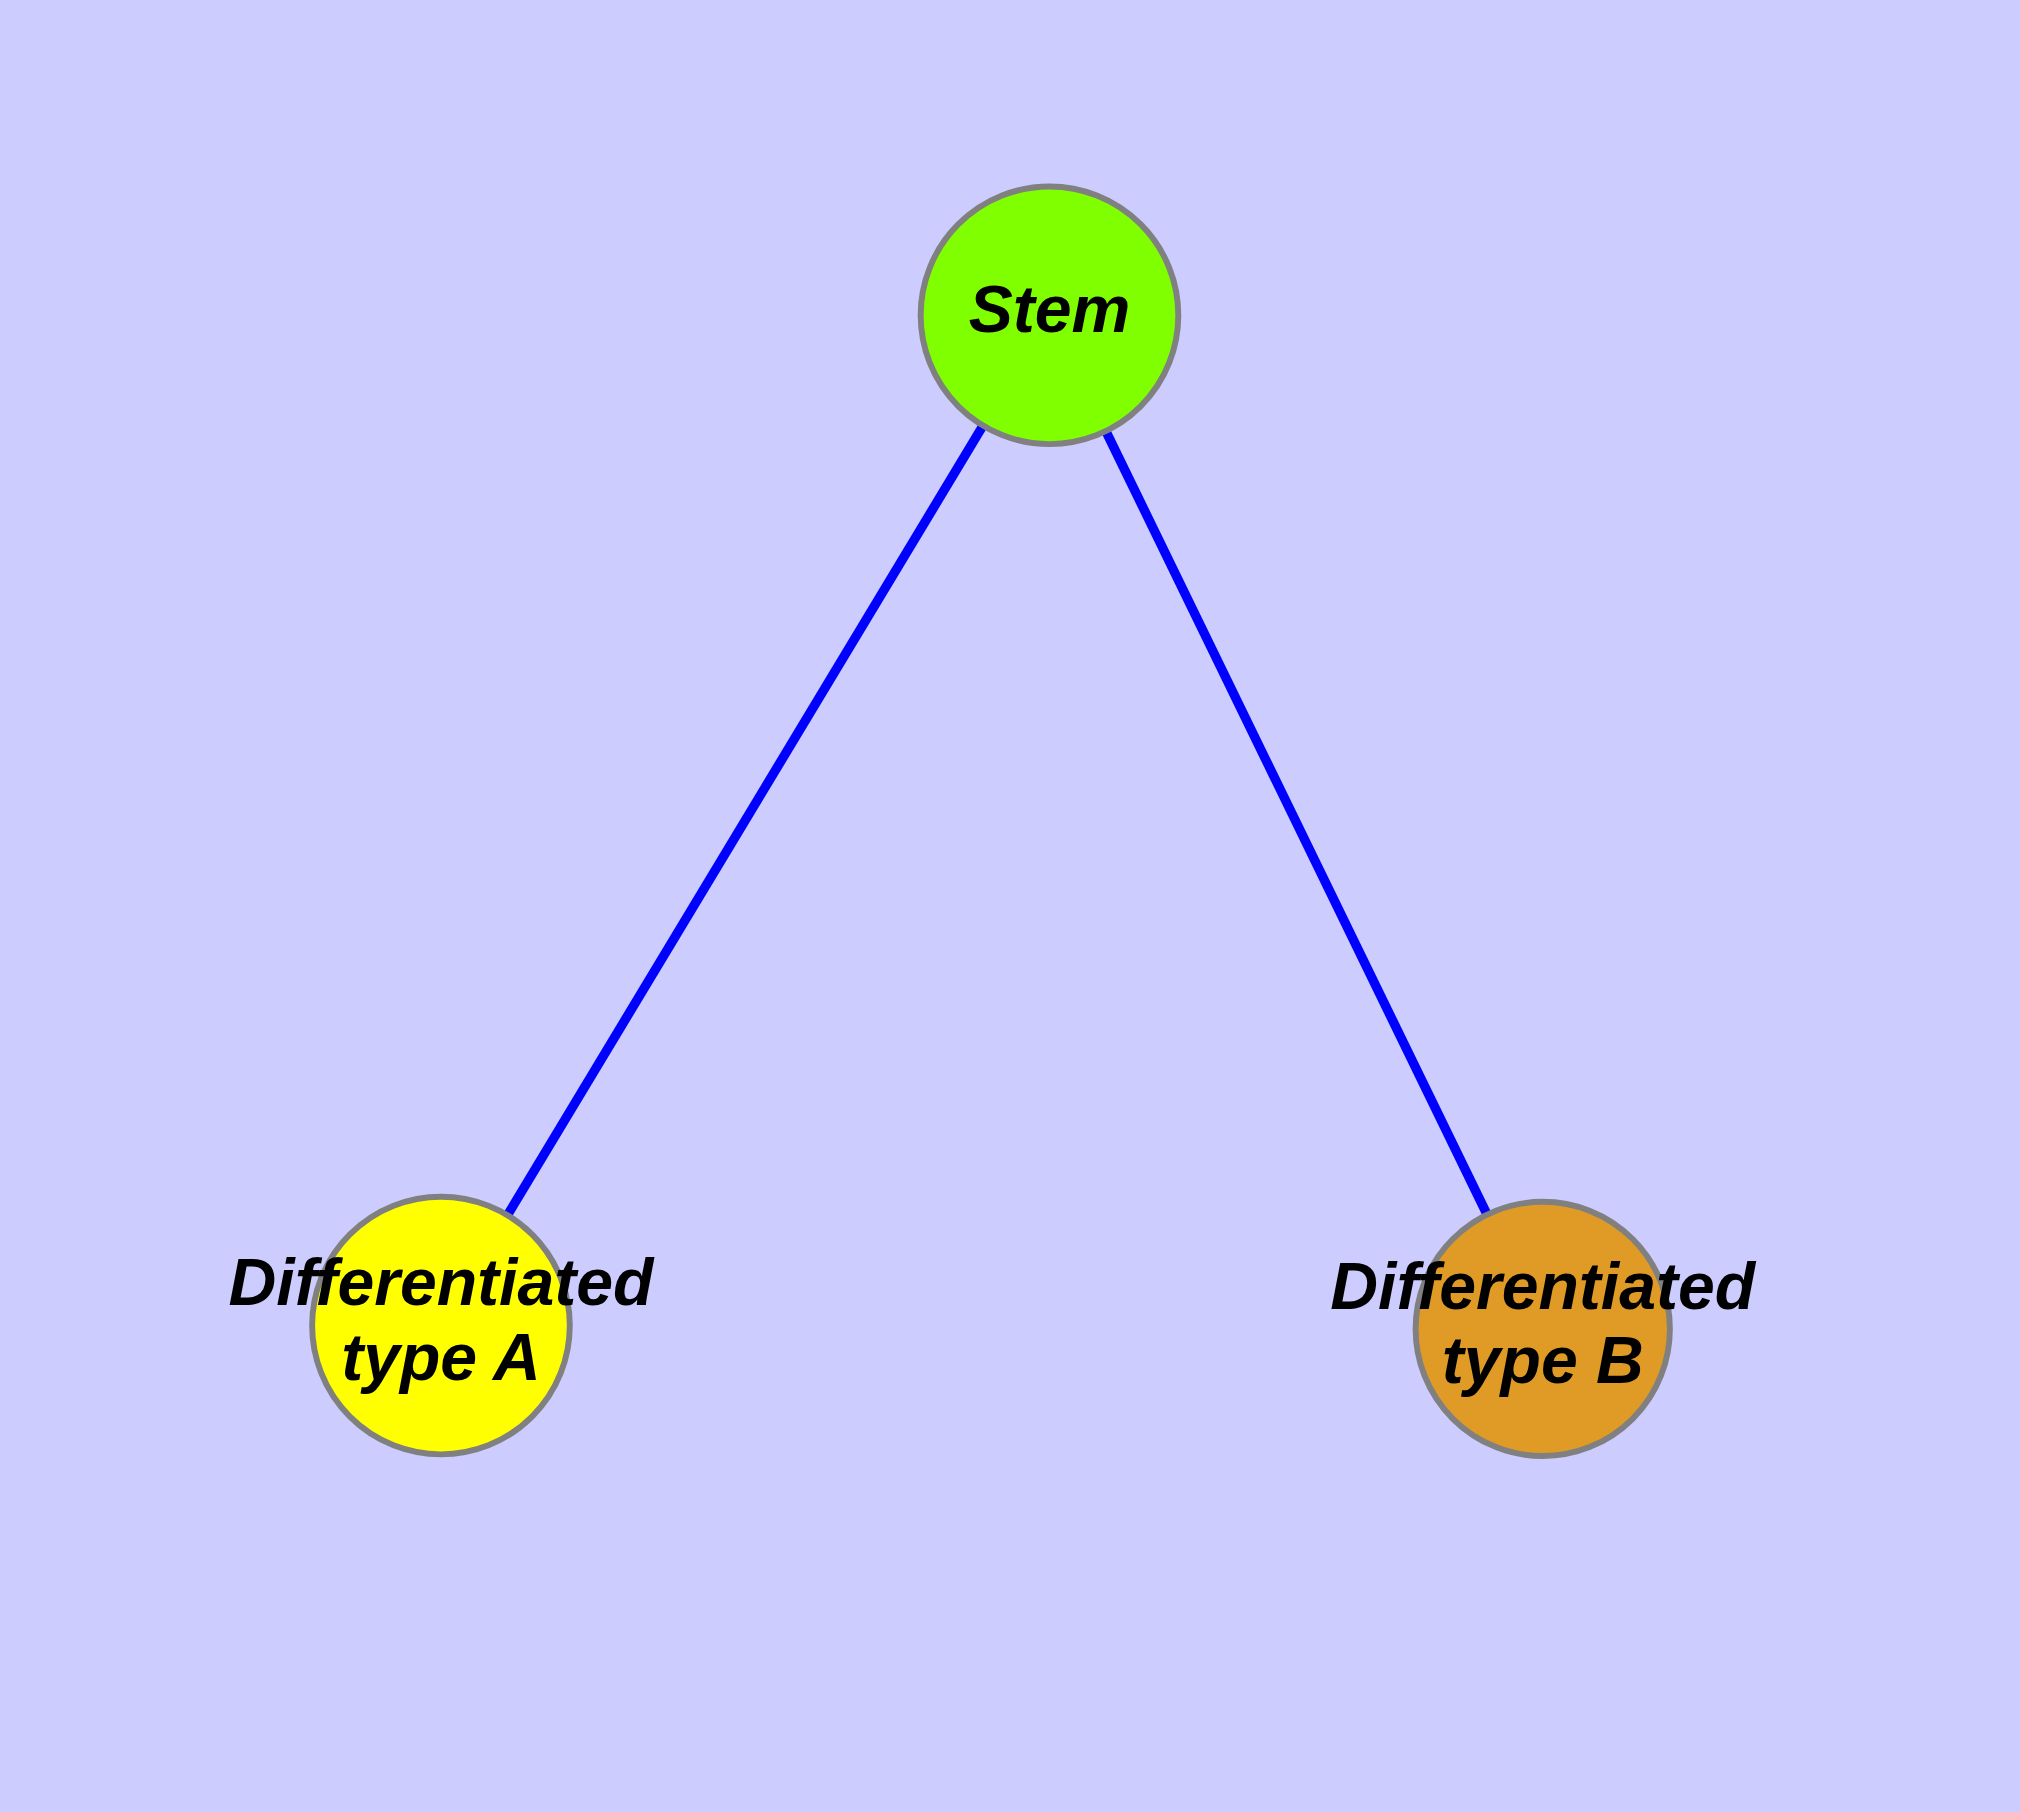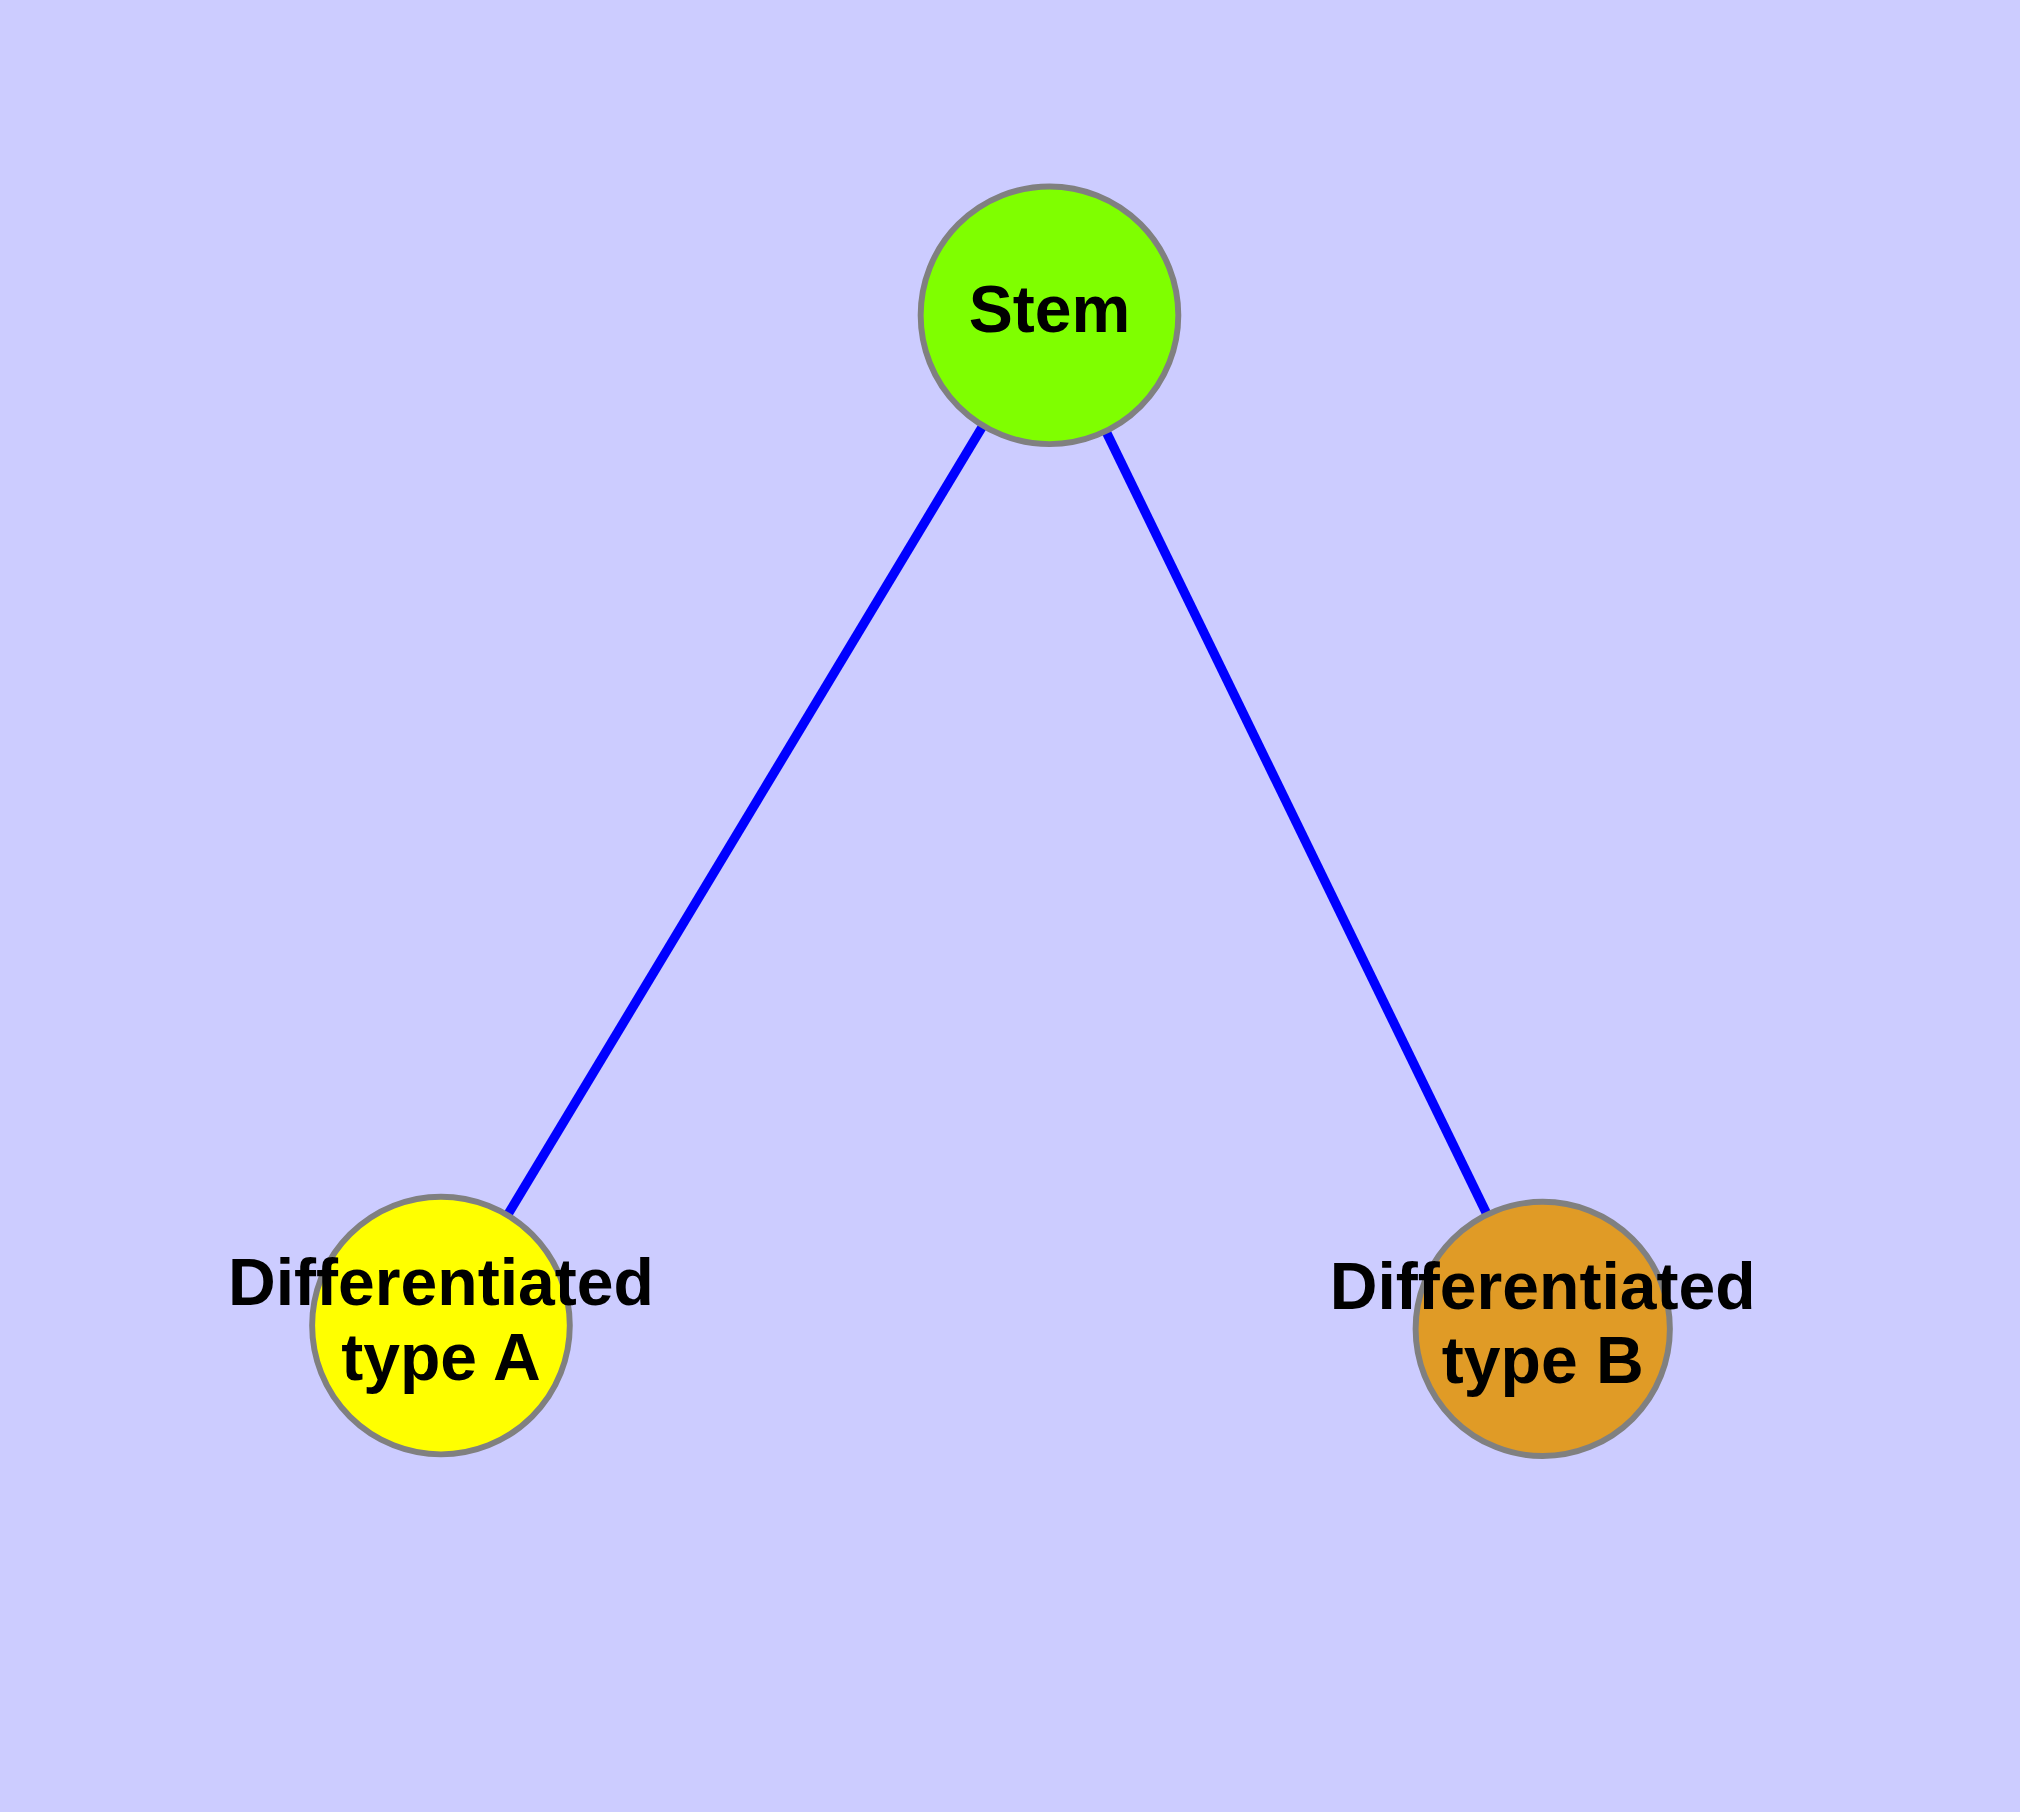--- a/index.html
+++ b/index.html
@@ -7,20 +7,21 @@
     padding: 0;
     background: #ffffff;
   }
   #canvas {
     position: relative;
     width: 2021px;
     height: 1812px;
     background: #ccccff;
     overflow: hidden;
     font-family: "Liberation Sans", sans-serif;
+    font-style: italic;
   }
   #graph-svg {
     position: absolute;
     left: 0;
     top: 0;
     width: 2021px;
     height: 1812px;
     display: block;
   }
   .node-circle {

